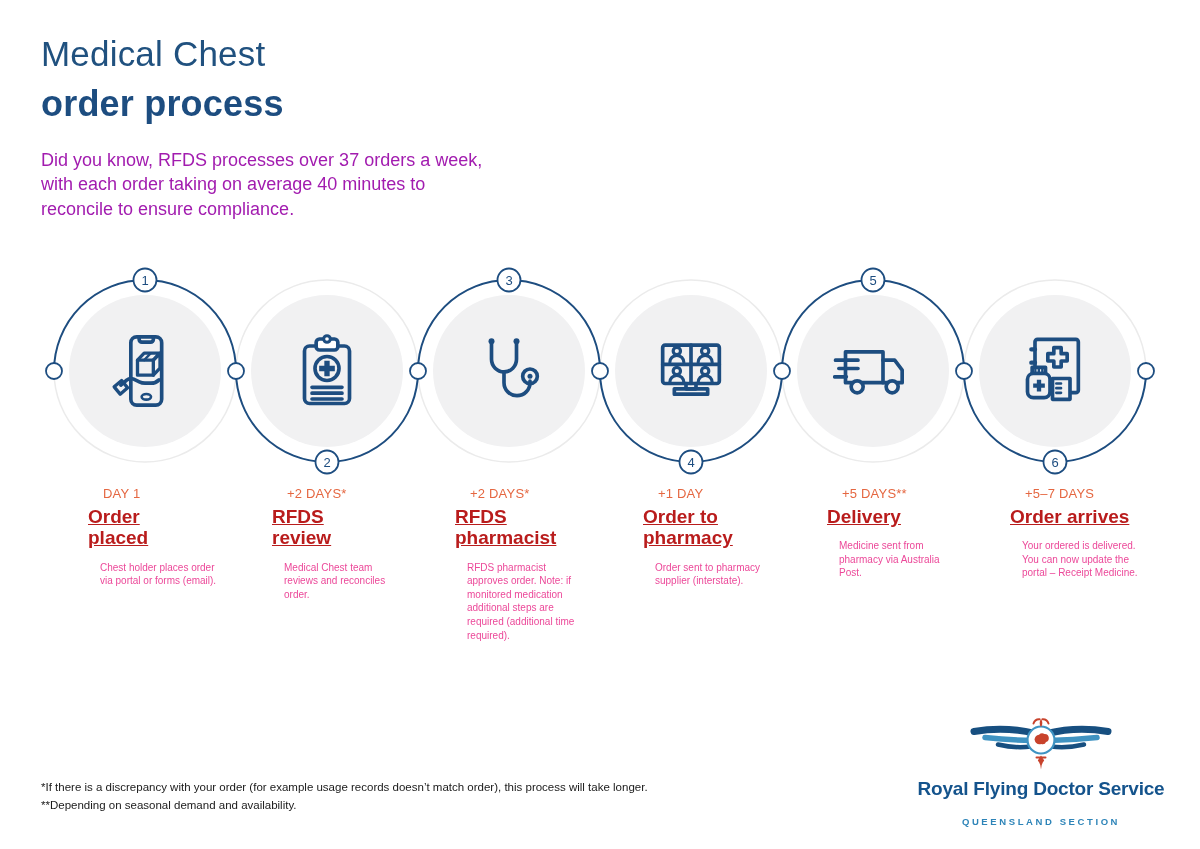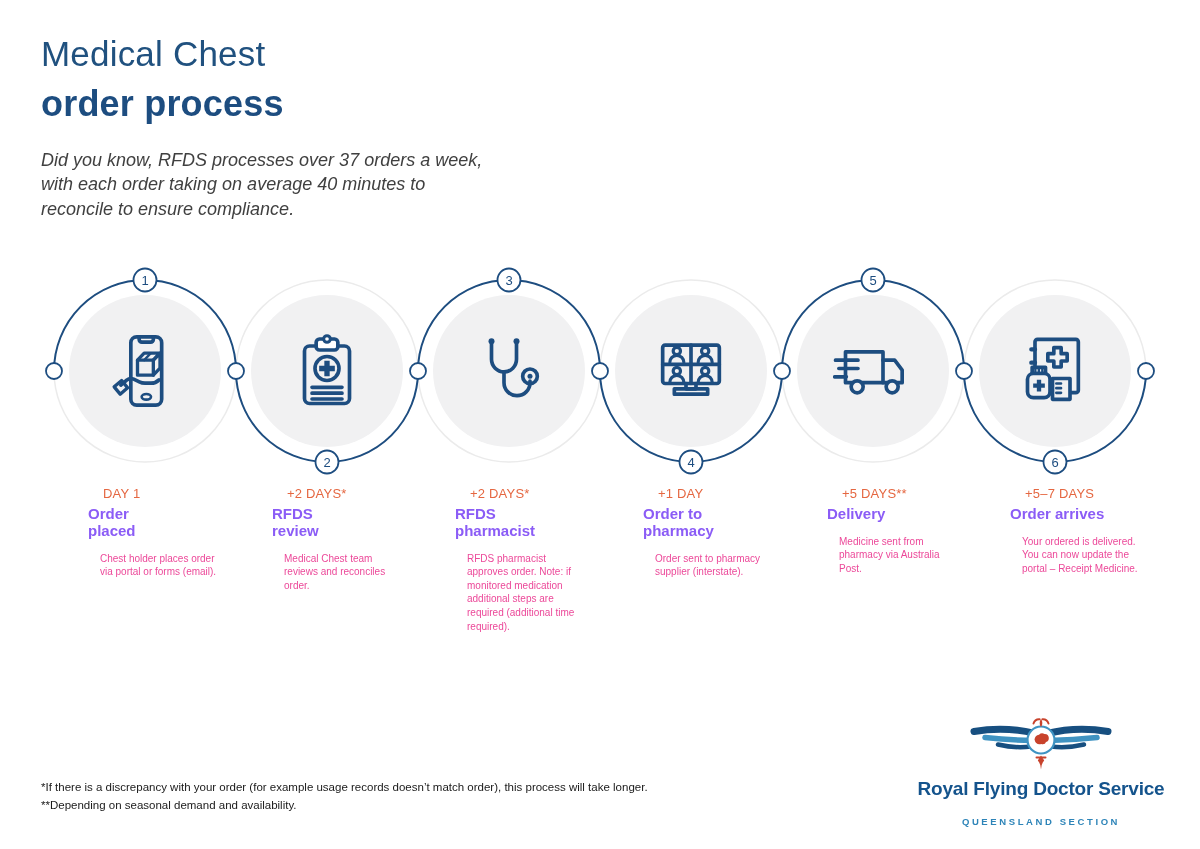--- a/index.html
+++ b/index.html
@@ -4,27 +4,27 @@
 <style>
   html,body{margin:0;padding:0;}
   body{
     width:1200px;height:849px;position:relative;background:#ffffff;
     font-family:"Liberation Sans", sans-serif;overflow:hidden;
     -webkit-font-smoothing:antialiased;
   }
   .header{position:absolute;left:41px;top:34px;}
   .title-line1{font-size:35px;font-weight:400;color:#20517f;letter-spacing:.2px;line-height:1.14;}
   .title-line2{font-size:36px;font-weight:700;color:#1d4d80;letter-spacing:.2px;line-height:1.1;margin-top:10px;}
-  .intro{position:absolute;left:41px;top:148px;width:452px;font-size:18px;line-height:1.36;color:#404040;margin:0;font-style:italic;}
+  .intro{position:absolute;left:41px;top:148px;width:452px;font-size:18px;line-height:1.36;color:#a21caf;margin:0;}
 
   .diagram-svg{position:absolute;left:0;top:255px;}
 
   .step-col{position:absolute;top:486px;width:142px;}
   .step-timing{color:#e56741;font-size:13px;font-weight:500;letter-spacing:.2px;margin-left:15px;}
-  .step-title{color:#8b5cf6;font-size:15px;font-weight:700;line-height:1.12;margin:5px 0 7px 0;white-space:pre-line;}
+  .step-title{color:#b91c1c;font-size:19px;font-weight:700;line-height:1.12;margin:5px 0 7px 0;white-space:pre-line;text-decoration:underline;}
   .step-desc{color:#ec4899;font-size:10px;line-height:1.36;margin:12px;}
 
   .footnotes{position:absolute;left:41px;top:779px;font-size:11.5px;color:#1a1a1a;line-height:1.55;}
   .footnotes p{margin:0;}
 
   .logo{position:absolute;left:910px;top:700px;width:262px;text-align:center;}
   .logo-name{color:#14538c;font-size:19px;font-weight:700;letter-spacing:-.2px;margin-top:2px;}
   .logo-section{color:#2d84b8;font-size:9.5px;font-weight:700;letter-spacing:2.6px;margin-top:16px;}
 </style>
 </head>

